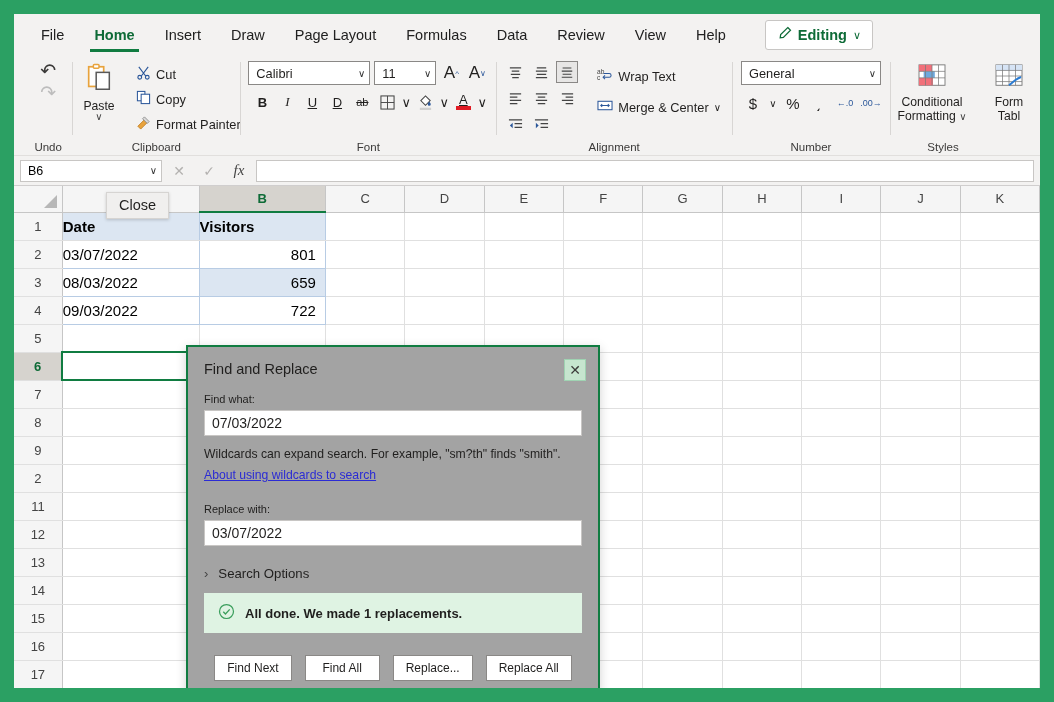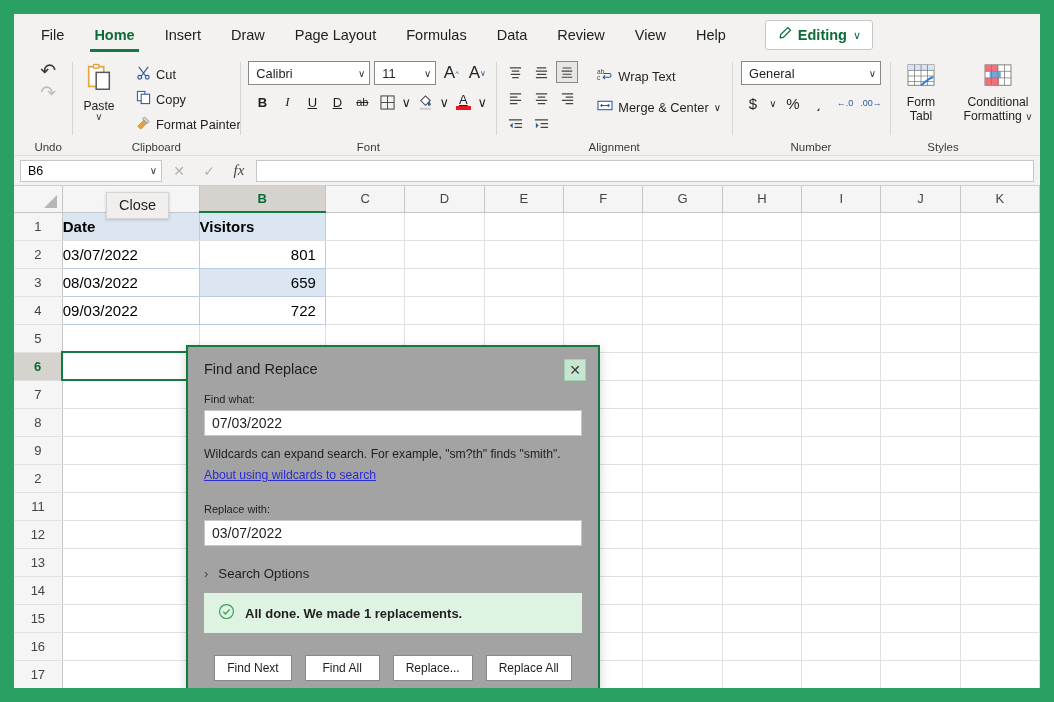--- a/index.html
+++ b/index.html
@@ -452,47 +452,47 @@
           <div class="iconbtn" style="font-size:16px">͵</div>
           <div class="iconbtn" style="font-size:9px;color:#2b579a">←.0</div>
           <div class="iconbtn" style="font-size:9px;color:#2b579a">.00→</div>
         </div>
       </div>
       <div class="grp-label">Number</div>
     </div>
 
     <div class="grp" style="width:150px">
       <div class="grp-body" style="gap:14px">
-        <div class="bigbtn" style="width:52px">
-          <span>
-            <svg width="30" height="26" viewBox="0 0 32 28">
-              <rect x="2" y="2" width="28" height="22" fill="#fff" stroke="#7a7a7a" stroke-width="1"></rect>
-              <rect x="2" y="2" width="28" height="6" fill="#d6e4f5"></rect>
-              <path d="M9 2v22M16 2v22M23 2v22M2 8h28M2 14h28M2 20h28" stroke="#7a7a7a" stroke-width=".8"></path>
-              <path d="M16 24c4-3 7-7 13-9" stroke="#2b7cd3" stroke-width="2.2" fill="none"></path>
-            </svg>
-          </span>
-          <span class="lbl">Form</span>
-          <span class="lbl" style="margin-top:0">Tabl</span>
-        </div>
         <div class="bigbtn" style="width:74px">
           <span>
             <svg width="30" height="26" viewBox="0 0 32 28">
               <rect x="2" y="2" width="28" height="22" fill="#fff" stroke="#7a7a7a" stroke-width="1"></rect>
               <rect x="2" y="2" width="14" height="7" fill="#f1707a"></rect>
               <rect x="7" y="9" width="12" height="7" fill="#6ea8dc"></rect>
               <rect x="2" y="16" width="15" height="8" fill="#f1707a"></rect>
               <path d="M9 2v22M16 2v22M23 2v22M2 9h28M2 16h28" stroke="#7a7a7a" stroke-width=".8"></path>
             </svg>
           </span>
           <span class="lbl">Conditional</span>
           <span class="lbl" style="margin-top:0">
             <span>Formatting</span>
             <span class="chev">∨</span>
           </span>
+        </div>
+        <div class="bigbtn" style="width:52px">
+          <span>
+            <svg width="30" height="26" viewBox="0 0 32 28">
+              <rect x="2" y="2" width="28" height="22" fill="#fff" stroke="#7a7a7a" stroke-width="1"></rect>
+              <rect x="2" y="2" width="28" height="6" fill="#d6e4f5"></rect>
+              <path d="M9 2v22M16 2v22M23 2v22M2 8h28M2 14h28M2 20h28" stroke="#7a7a7a" stroke-width=".8"></path>
+              <path d="M16 24c4-3 7-7 13-9" stroke="#2b7cd3" stroke-width="2.2" fill="none"></path>
+            </svg>
+          </span>
+          <span class="lbl">Form</span>
+          <span class="lbl" style="margin-top:0">Tabl</span>
         </div>
       </div>
       <div class="grp-label" style="left:-10px;right:auto;width:126px">Styles</div>
     </div>
   </div>
 
   <div class="fbar">
     <div class="namebox">
       <span>B6</span>
       <span style="font-size:10px;color:#333">∨</span>

